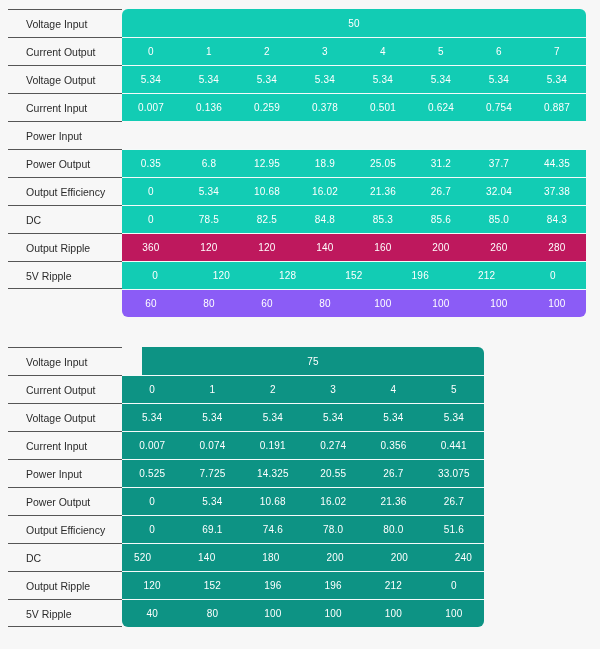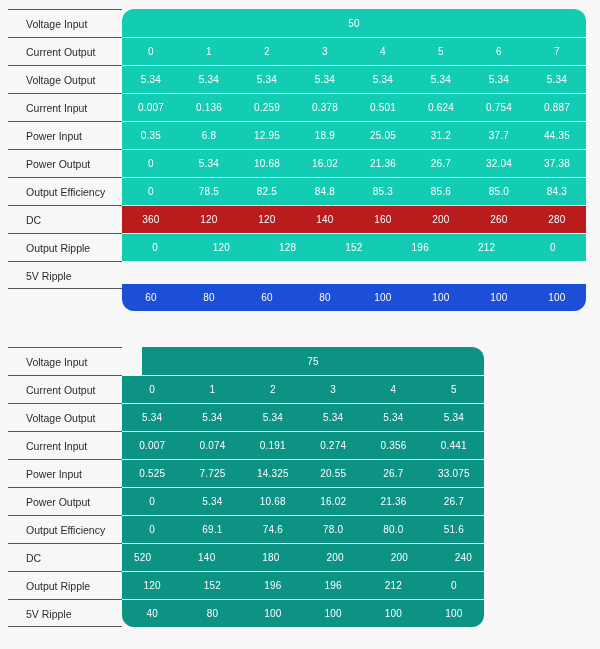--- a/index.html
+++ b/index.html
@@ -56,21 +56,21 @@
   }
   .label-cell.last {
     border-bottom: 1.4px solid #565656;
   }
 
   
   .data-col {
     flex: 1 1 auto;
     display: flex;
     flex-direction: column;
-    border-radius: 12px;
+    border-radius: 6px;
     overflow: hidden;
     position: relative;
   }
 
   .data-row {
     height: 28px;
     display: flex;
     flex-direction: row;
     align-items: stretch;
     box-sizing: border-box;
@@ -143,21 +143,21 @@
         <div class="data-row" style="background: rgb(18, 204, 180);">
           <div class="data-cell">0.007</div>
           <div class="data-cell">0.136</div>
           <div class="data-cell">0.259</div>
           <div class="data-cell">0.378</div>
           <div class="data-cell">0.501</div>
           <div class="data-cell">0.624</div>
           <div class="data-cell">0.754</div>
           <div class="data-cell">0.887</div>
         </div>
-        <div class="data-row" style="background: rgb(18, 204, 180);">
+        <div class="data-row" style="background: rgb(18, 204, 180); margin-top: 28px;">
           <div class="data-cell">0.35</div>
           <div class="data-cell">6.8</div>
           <div class="data-cell">12.95</div>
           <div class="data-cell">18.9</div>
           <div class="data-cell">25.05</div>
           <div class="data-cell">31.2</div>
           <div class="data-cell">37.7</div>
           <div class="data-cell">44.35</div>
         </div>
         <div class="data-row" style="background: rgb(18, 204, 180);">
@@ -173,40 +173,40 @@
         <div class="data-row" style="background: rgb(18, 204, 180);">
           <div class="data-cell">0</div>
           <div class="data-cell">78.5</div>
           <div class="data-cell">82.5</div>
           <div class="data-cell">84.8</div>
           <div class="data-cell">85.3</div>
           <div class="data-cell">85.6</div>
           <div class="data-cell">85.0</div>
           <div class="data-cell">84.3</div>
         </div>
-        <div class="data-row" style="background: #b91c1c;">
+        <div class="data-row" style="background: #be185d;">
           <div class="data-cell">360</div>
           <div class="data-cell">120</div>
           <div class="data-cell">120</div>
           <div class="data-cell">140</div>
           <div class="data-cell">160</div>
           <div class="data-cell">200</div>
           <div class="data-cell">260</div>
           <div class="data-cell">280</div>
         </div>
         <div class="data-row" style="background: rgb(18, 204, 180);">
           <div class="data-cell">0</div>
           <div class="data-cell">120</div>
           <div class="data-cell">128</div>
           <div class="data-cell">152</div>
           <div class="data-cell">196</div>
           <div class="data-cell">212</div>
           <div class="data-cell">0</div>
         </div>
-        <div class="data-row" style="background: #1d4ed8; margin-top: 22px;">
+        <div class="data-row" style="background: #8b5cf6;">
           <div class="data-cell">60</div>
           <div class="data-cell">80</div>
           <div class="data-cell">60</div>
           <div class="data-cell">80</div>
           <div class="data-cell">100</div>
           <div class="data-cell">100</div>
           <div class="data-cell">100</div>
           <div class="data-cell">100</div>
         </div>
       </div>

